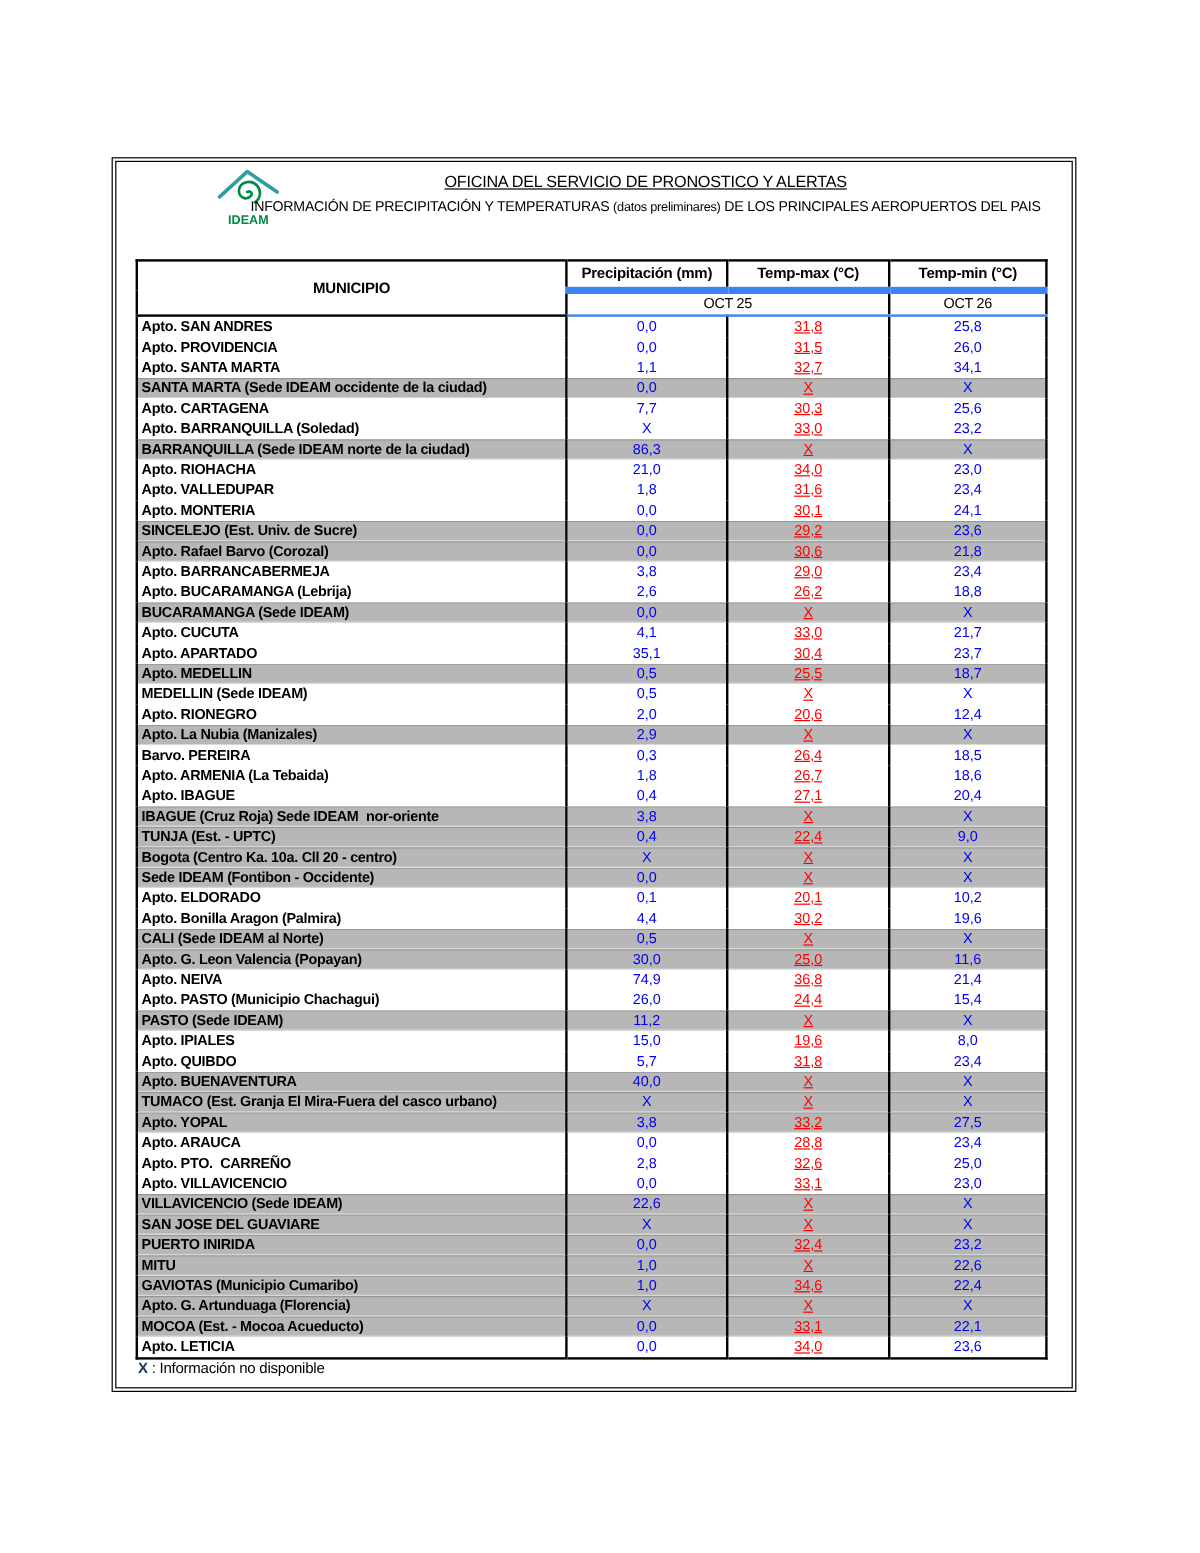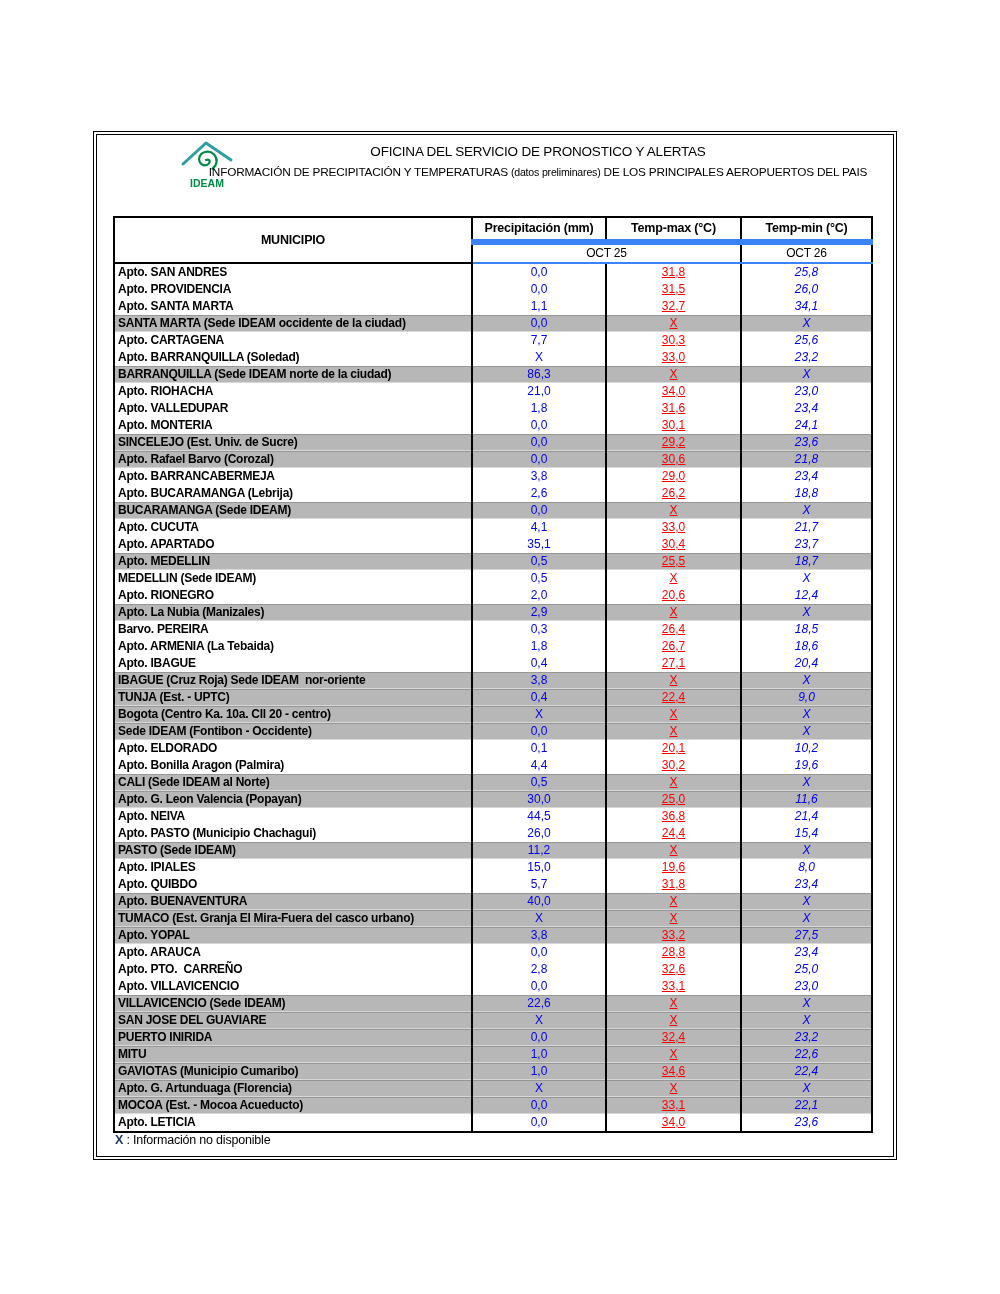--- a/index.html
+++ b/index.html
@@ -14,21 +14,21 @@
   }
   .frame-inner{
     width:100%;height:100%;border:1px solid #000;box-sizing:border-box;
     position:relative;
   }
   
   .logo{position:absolute;left:83px;top:4px;width:54px;height:52px;}
   
   .titles{position:absolute;left:0;right:0;top:9px;text-align:center;padding-left:86px;}
   .title1{font-size:13.5px;letter-spacing:-0.2px;margin:0 0 8px 0;}
-  .title2{font-size:13.5px;letter-spacing:-0.2px;margin:0 0 6px 0;}
+  .title2{font-size:13.5px;letter-spacing:-0.2px;margin:0 0 6px 0;text-decoration:underline;}
   .title3{font-size:11.8px;letter-spacing:-0.2px;margin:0;}
   .title3 .small{font-size:10.6px;}
   
   table.data{
     position:absolute;left:16px;top:81px;width:760px;
     border-collapse:collapse;table-layout:fixed;
     border:2px solid #000;
   }
   col.c1{width:358px;} col.c2{width:134px;} col.c3{width:135px;} col.c4{width:131px;}
   th,td{padding:0;overflow:hidden;}
@@ -37,21 +37,21 @@
   thead .hr2 td{height:17px;line-height:17px;font-size:12px;text-align:center;border-bottom:2px solid #3b82f6;letter-spacing:-0.2px;}
   th.municipio{border-bottom:2px solid #000;}
   .vline{border-left:2px solid #000;}
   tbody td{height:17px;line-height:17px;font-size:12px;}
   tbody td.c-name{text-align:left;padding-left:3px;white-space:pre;letter-spacing:-0.25px;}
   tbody td.c-name .nm{font-weight:bold;}
   tbody td.c-name .nt{font-weight:bold;}
   tbody td.c-precip,tbody td.c-tmax,tbody td.c-tmin{text-align:center;}
   tbody td.c-precip{color:var(--c-precip,#0000EE);}
   tbody td.c-tmax{color:var(--c-tmax,#FF0000);text-decoration:underline;}
-  tbody td.c-tmin{color:var(--c-tmin,#0000EE);font-style:italic;}
+  tbody td.c-tmin{color:var(--c-tmin,#0000EE);}
   tr.shaded td{
     background:var(--c-shade,#B7B7B7);
     box-shadow:inset 0 1px 0 rgba(0,0,0,0.18), inset 0 -1px 0 rgba(255,255,255,0.45);
   }
   
   .legend{position:absolute;left:18px;top:998px;font-size:12.5px;letter-spacing:-0.2px;}
   .legend .x{font-weight:bold;color:var(--c-legendx,#203864);}
 </style>
 </head>
 <body>
@@ -279,21 +279,21 @@
         <td class="c-tmin vline">X</td>
       </tr>
           <tr class="data-row shaded">
         <td class="c-name"><span class="nm">Apto. G. Leon Valencia</span><span class="nt"> (Popayan)</span></td>
         <td class="c-precip vline">30,0</td>
         <td class="c-tmax vline">25,0</td>
         <td class="c-tmin vline">11,6</td>
       </tr>
           <tr class="data-row">
         <td class="c-name"><span class="nm">Apto. NEIVA</span><span class="nt"></span></td>
-        <td class="c-precip vline">44,5</td>
+        <td class="c-precip vline">74,9</td>
         <td class="c-tmax vline">36,8</td>
         <td class="c-tmin vline">21,4</td>
       </tr>
           <tr class="data-row">
         <td class="c-name"><span class="nm">Apto. PASTO</span><span class="nt"> (Municipio Chachagui)</span></td>
         <td class="c-precip vline">26,0</td>
         <td class="c-tmax vline">24,4</td>
         <td class="c-tmin vline">15,4</td>
       </tr>
           <tr class="data-row shaded">

